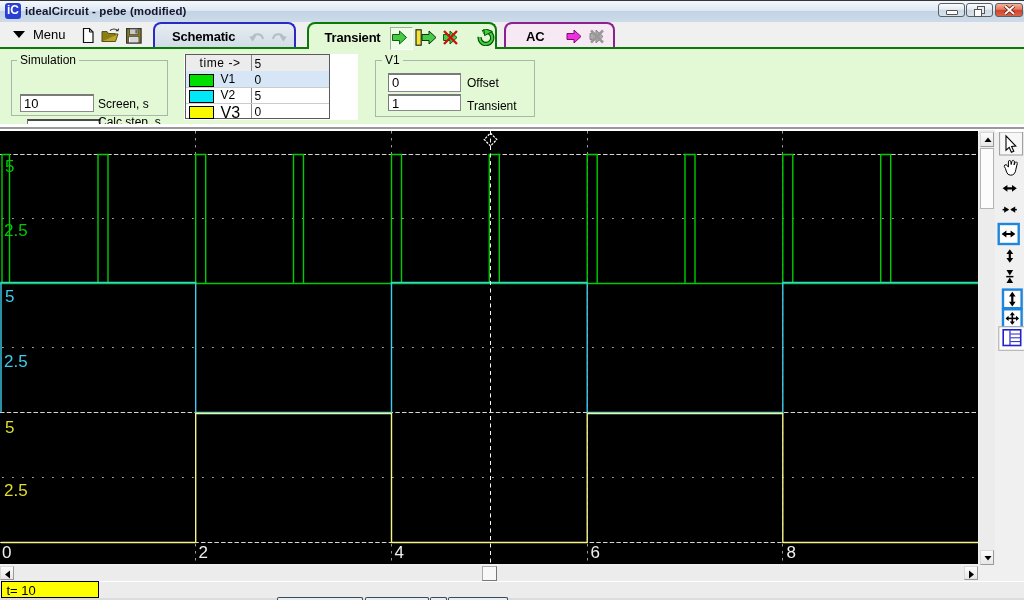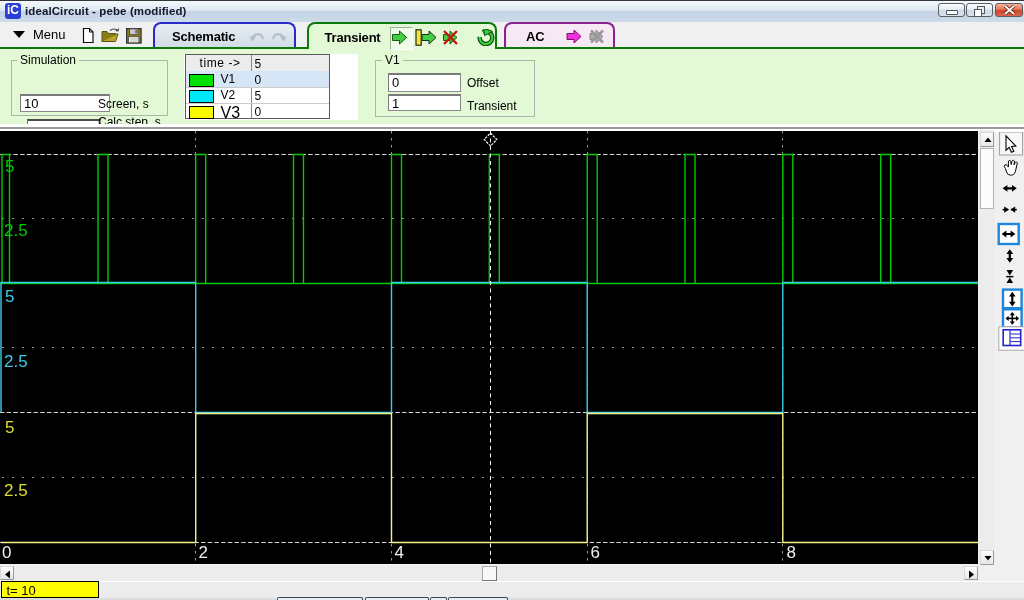--- a/index.html
+++ b/index.html
@@ -138,21 +138,21 @@
       <path d="M24,4.5 H30 V1 L37,7.5 L30,14 V10.5 H24 Z" fill="#aaaaaa" stroke="#888" stroke-width="1"></path>
       <path d="M25,1.5 L37,13.5 M37,1.5 L25,13.5" stroke="#999999" stroke-width="2.6"></path>
     </svg>
   </div>
 
   <div class="abs" id="toolbar"></div>
 
   <div class="abs grpbox" style="left:11px;top:59.5px;width:157px;height:56.5px;"></div>
   <div class="abs grplbl" style="left:17px;top:53px;">Simulation</div>
   <div class="abs ipt" style="left:27px;top:72.5px;width:74px;height:19.5px;border-top-color:#4a4a4a;margin-top:46px;">1e-3</div>
-  <div class="abs ipt" style="left:20px;top:94px;width:90px;height:17.5px;">10</div>
+  <div class="abs ipt" style="left:20px;top:94px;width:74px;height:17.5px;">10</div>
   <div class="abs lbl13" style="left:98px;top:76px;margin-top:39px;">Calc step, s</div>
   <div class="abs lbl13" style="left:98px;top:96.5px;">Screen, s</div>
 
   <div class="abs" id="tblpanel">
     <div class="abs" style="left:0.5px;top:0;width:145.5px;height:64.5px;border:1px solid #5a5a5a;box-sizing:border-box;padding-left:40px;">
       <div class="abs" style="left:0;top:0;width:143.5px;height:15.5px;background:#ececec;border-bottom:1px solid #5a5a5a;"></div>
       <div class="abs" style="left:65.5px;top:0;width:1px;height:62.5px;background:#8a8a8a;"></div>
       <div class="abs" style="left:0;top:16px;width:143.5px;height:16px;background:#d7e6f6;"></div>
       <div class="abs" style="left:0;top:32px;width:143.5px;height:1px;background:#cccccc;"></div>
       <div class="abs" style="left:0;top:48px;width:143.5px;height:1px;background:#cccccc;"></div>

